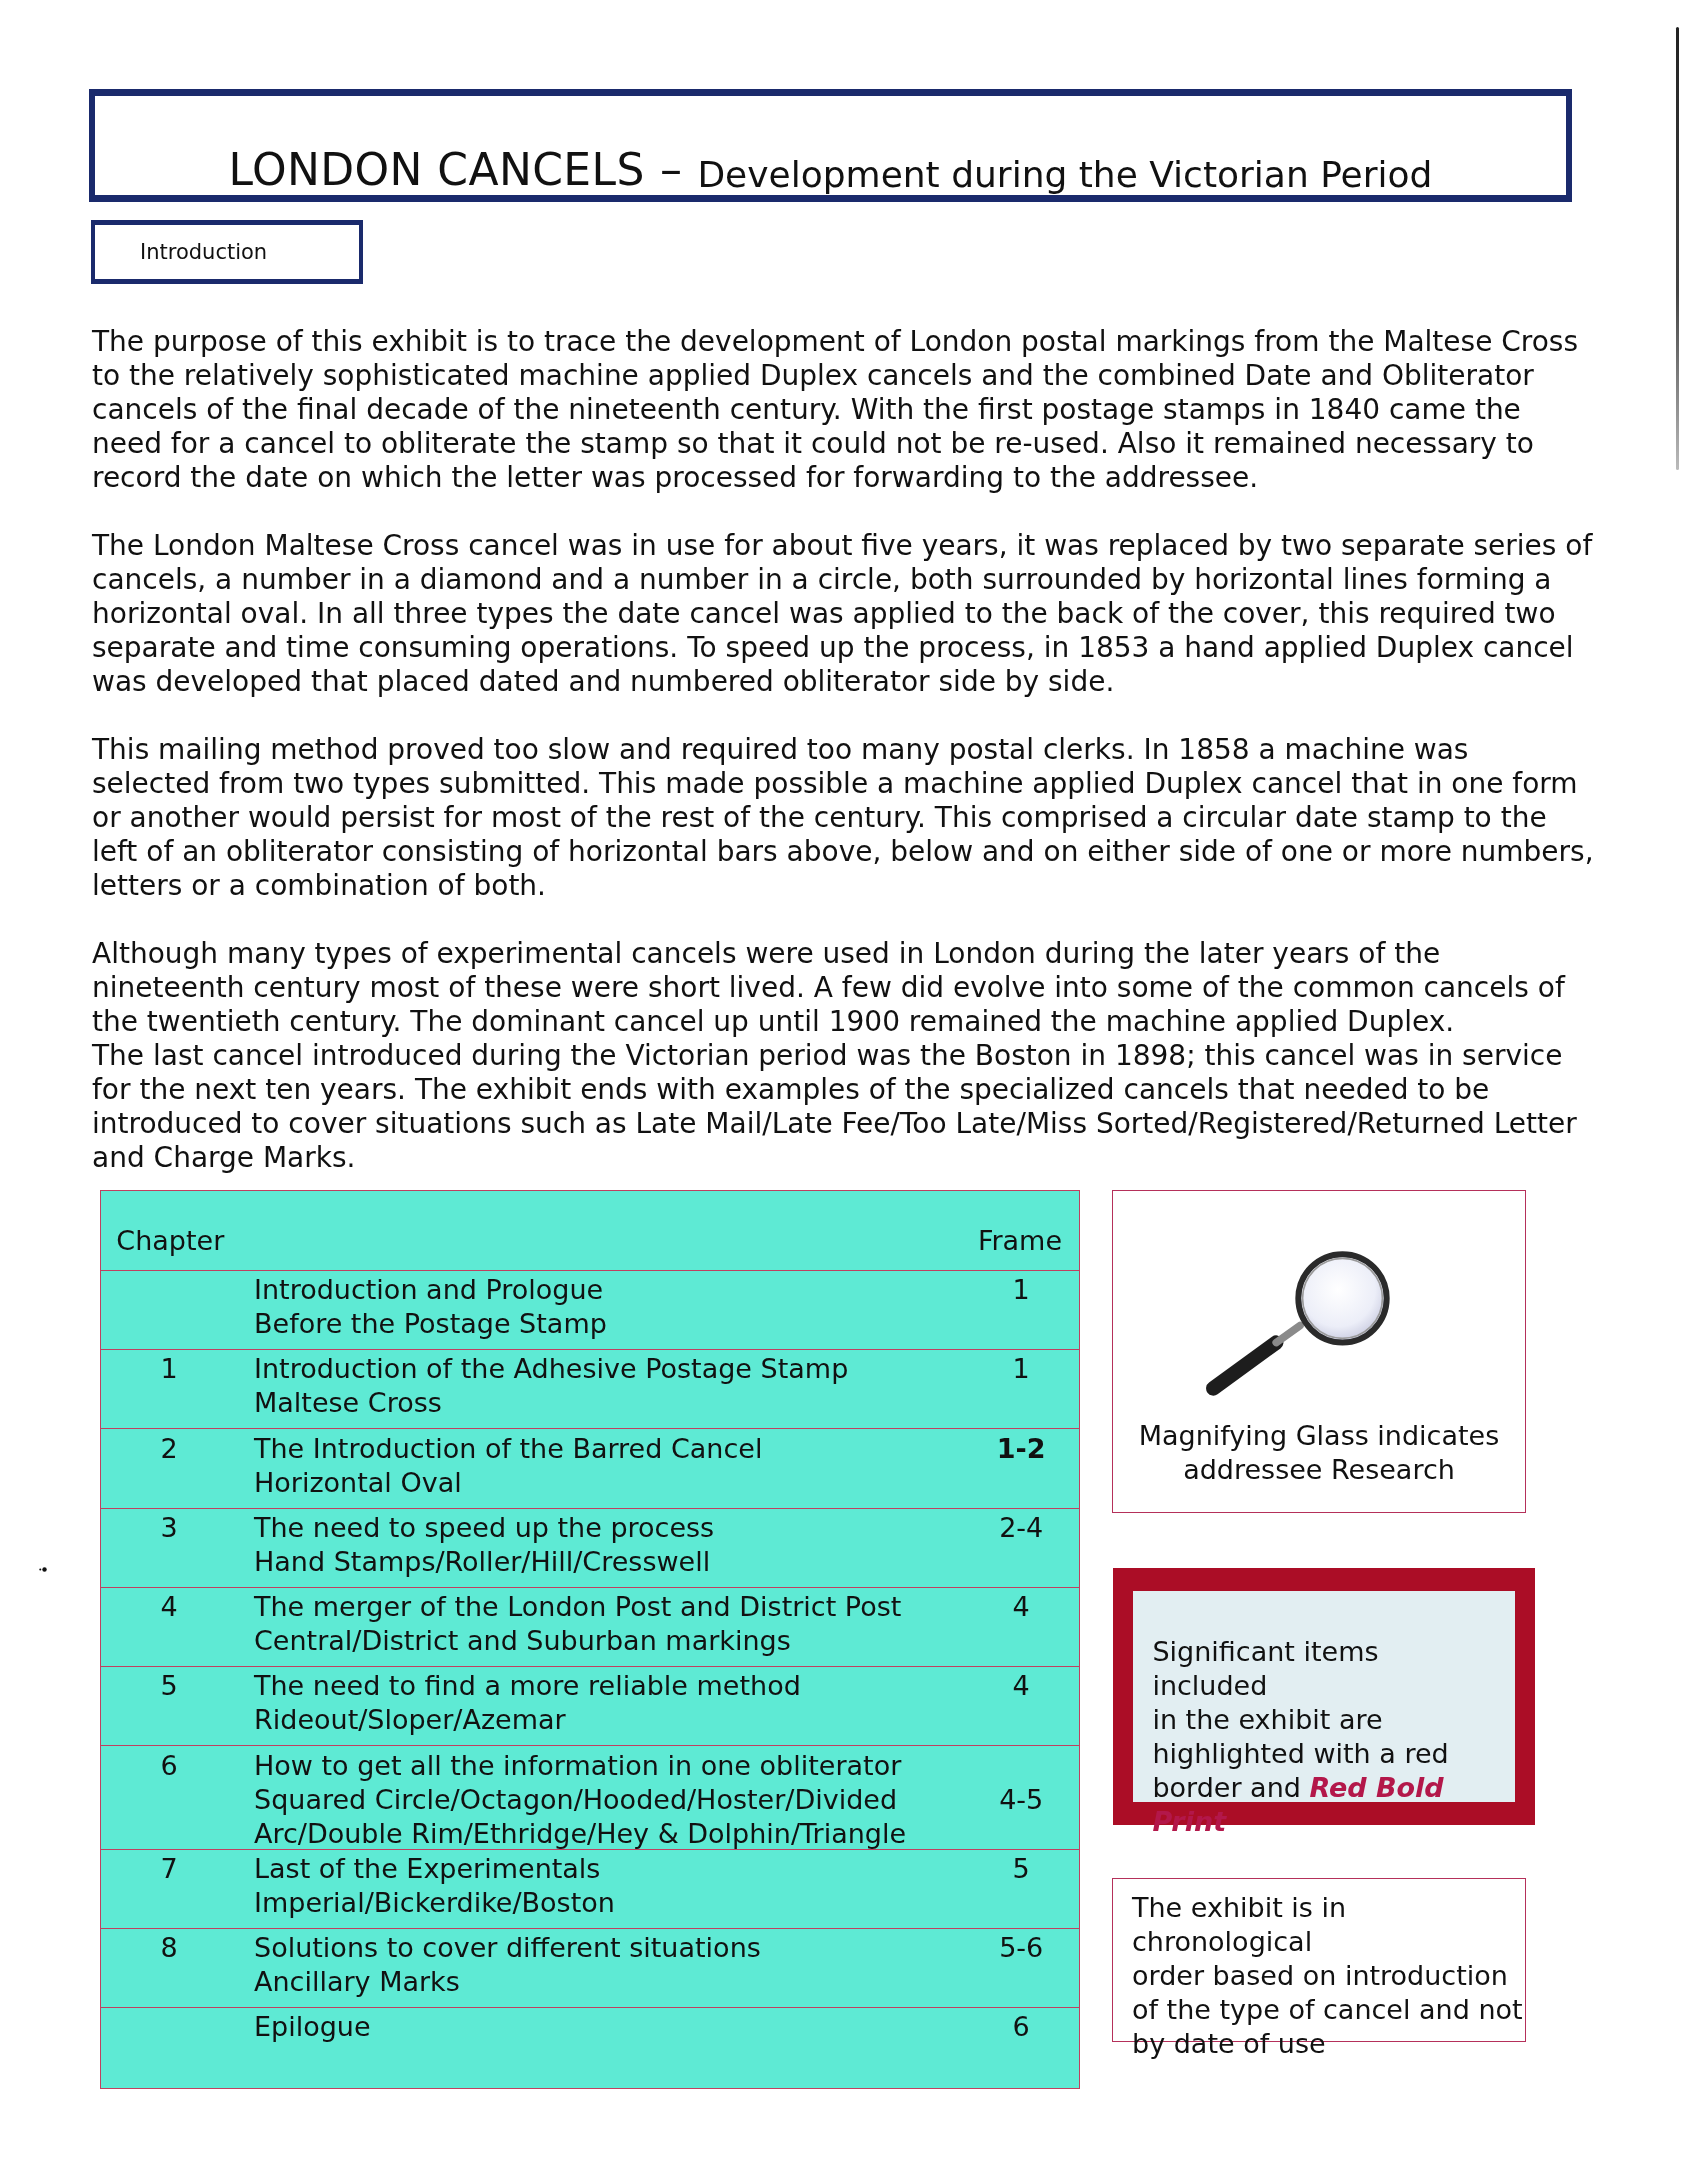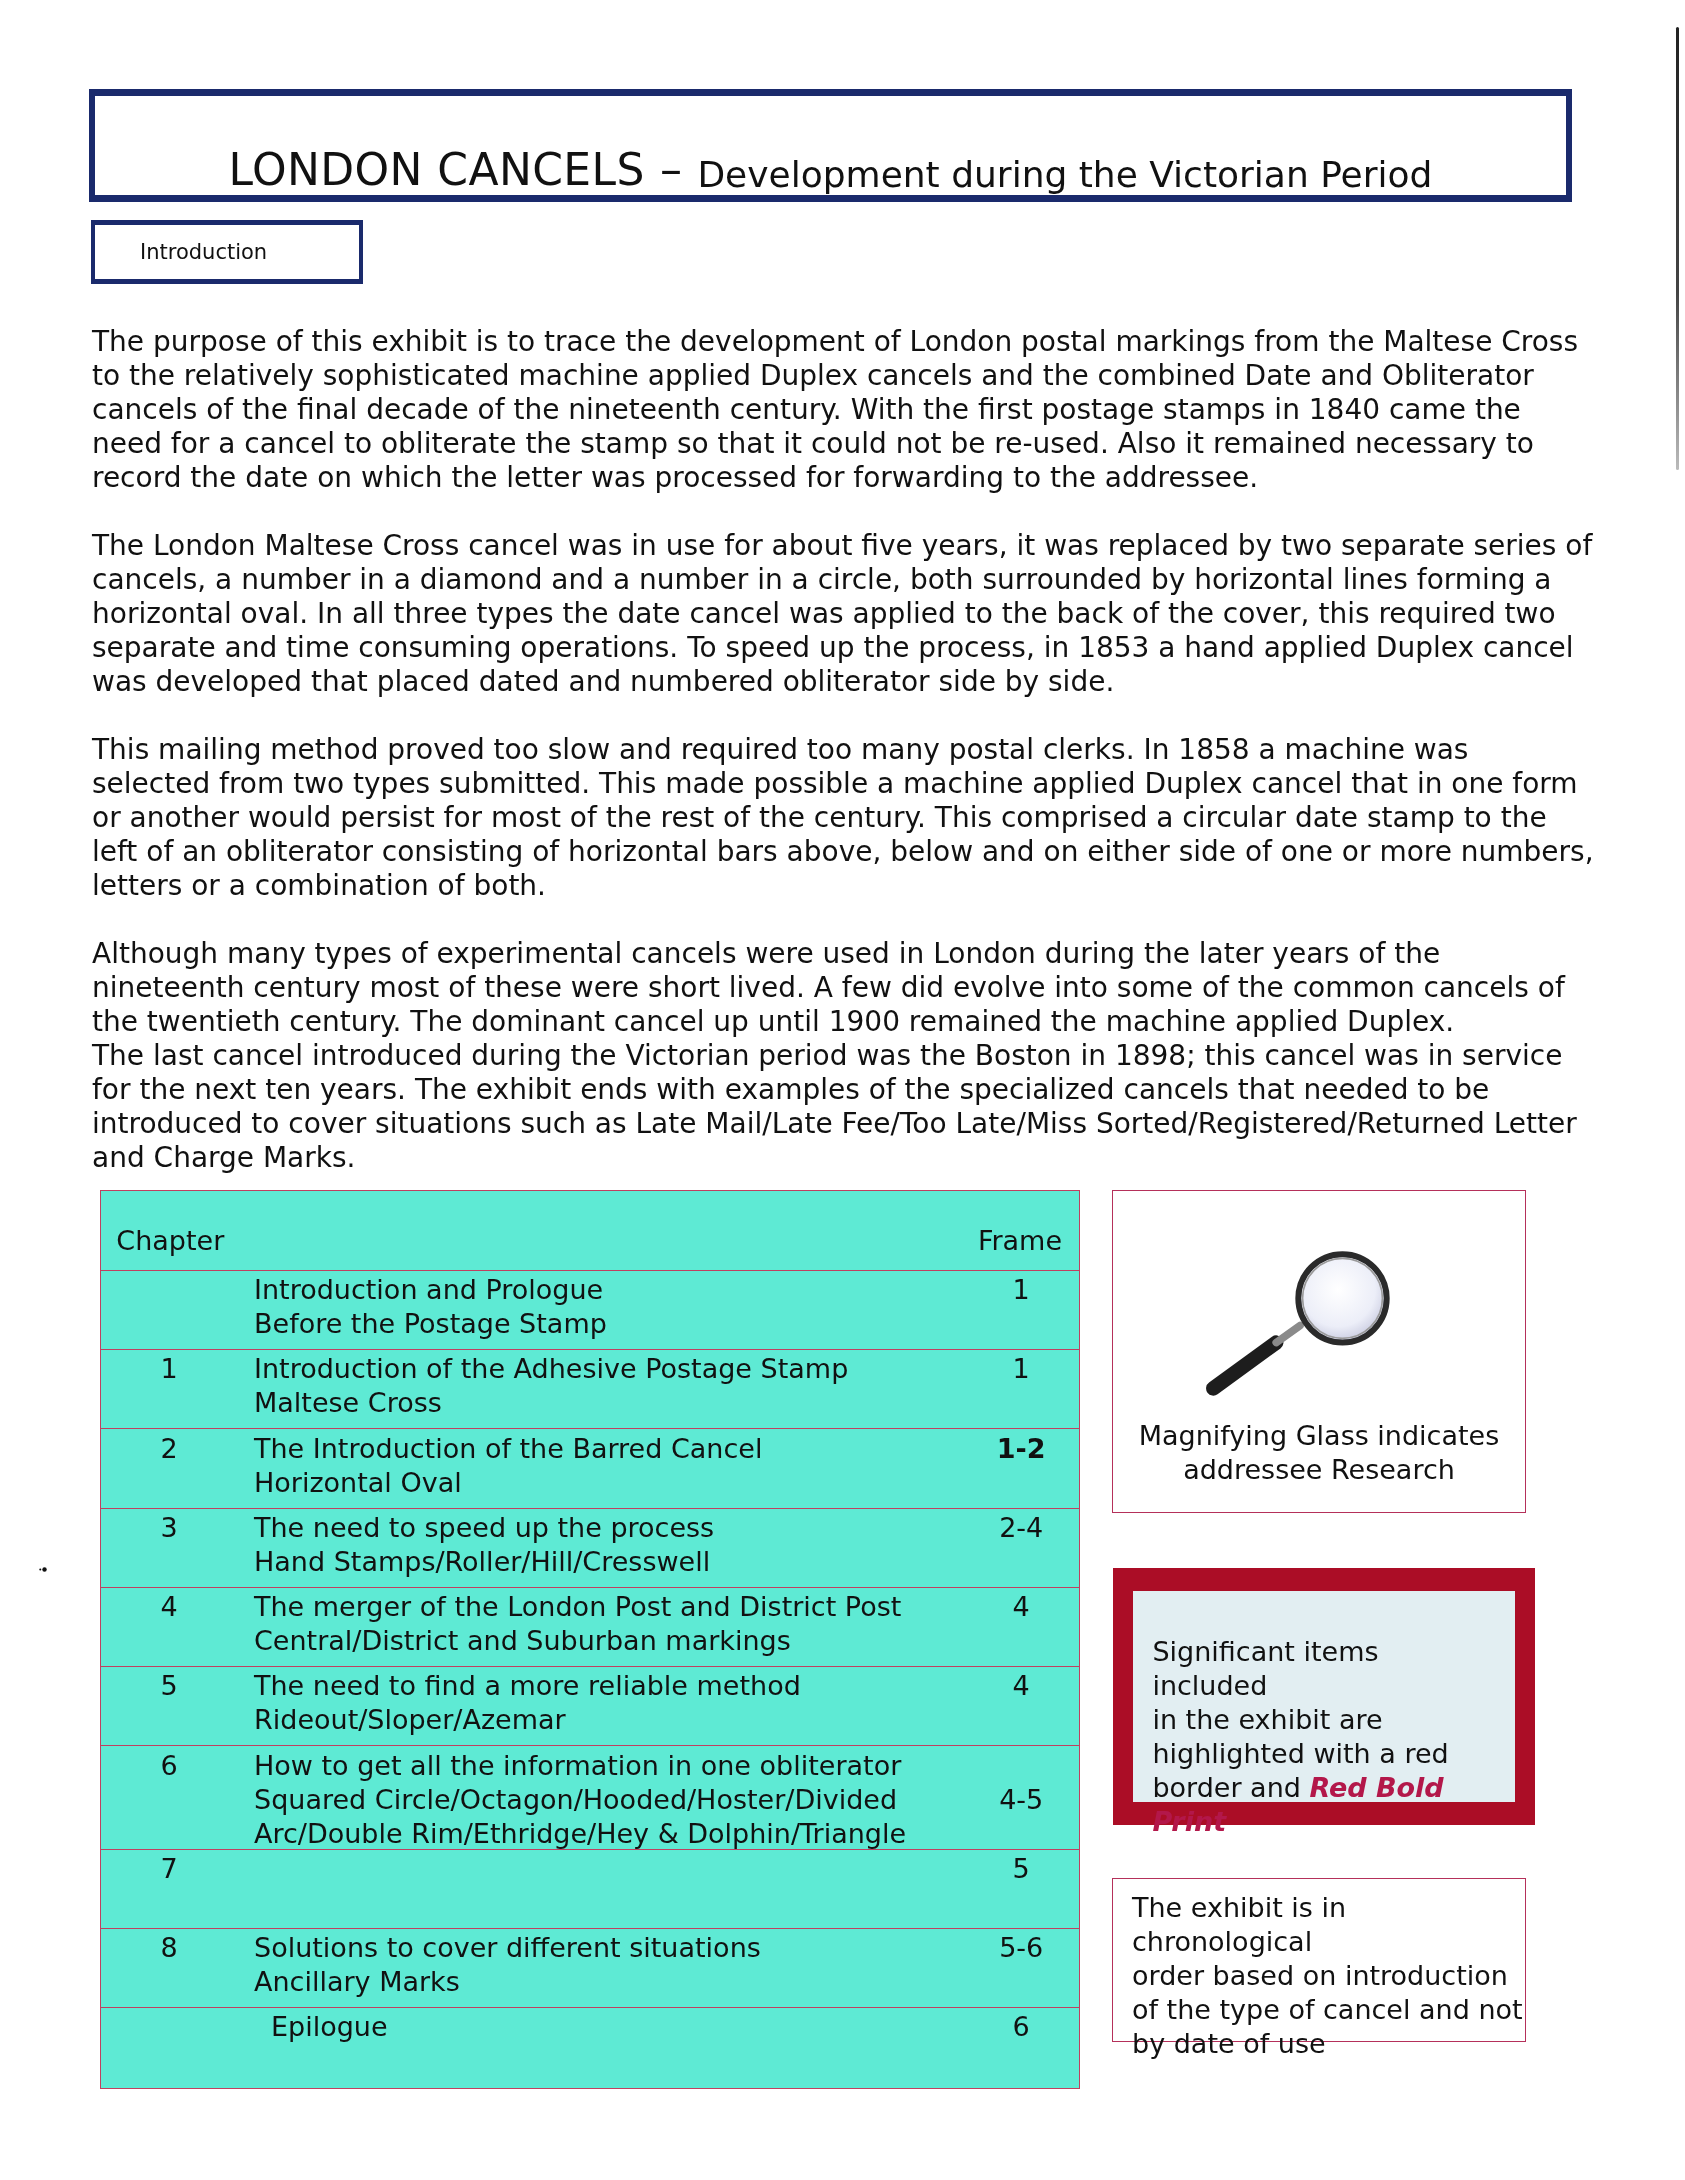--- a/index.html
+++ b/index.html
@@ -164,29 +164,31 @@
   </div>
   <div class="trow" style="top:555px;height:103px;">
     <span class="c-num">6</span>
     <span class="c-desc">How to get all the information in one obliterator
 Squared Circle/Octagon/Hooded/Hoster/Divided
 Arc/Double Rim/Ethridge/Hey &amp; Dolphin/Triangle</span>
     <span class="c-frame" style="top:37px;">4-5</span>
   </div>
   <div class="trow" style="top:658px;height:79px;">
     <span class="c-num">7</span>
+    <span class="c-desc">Last of the Experimentals
+Imperial/Bickerdike/Boston</span>
     <span class="c-frame" style="top:3.4px;">5</span>
   </div>
   <div class="trow" style="top:737px;height:79px;">
     <span class="c-num">8</span>
     <span class="c-desc">Solutions to cover different situations
 Ancillary Marks</span>
     <span class="c-frame" style="top:3.4px;">5-6</span>
   </div>
-  <div class="trow" style="top:816px;height:79px;margin-left:17px;">
+  <div class="trow" style="top:816px;height:79px;">
     <span class="c-num"></span>
     <span class="c-desc">Epilogue</span>
     <span class="c-frame" style="top:3.4px;">6</span>
   </div>
 </div>
 
 <div class="abs" id="magnifier-box">
   <svg id="magnifier-svg" width="221" height="162" viewBox="0 0 260 190">
     <defs>
       <radialGradient id="lens" cx="45%" cy="40%" r="60%">

